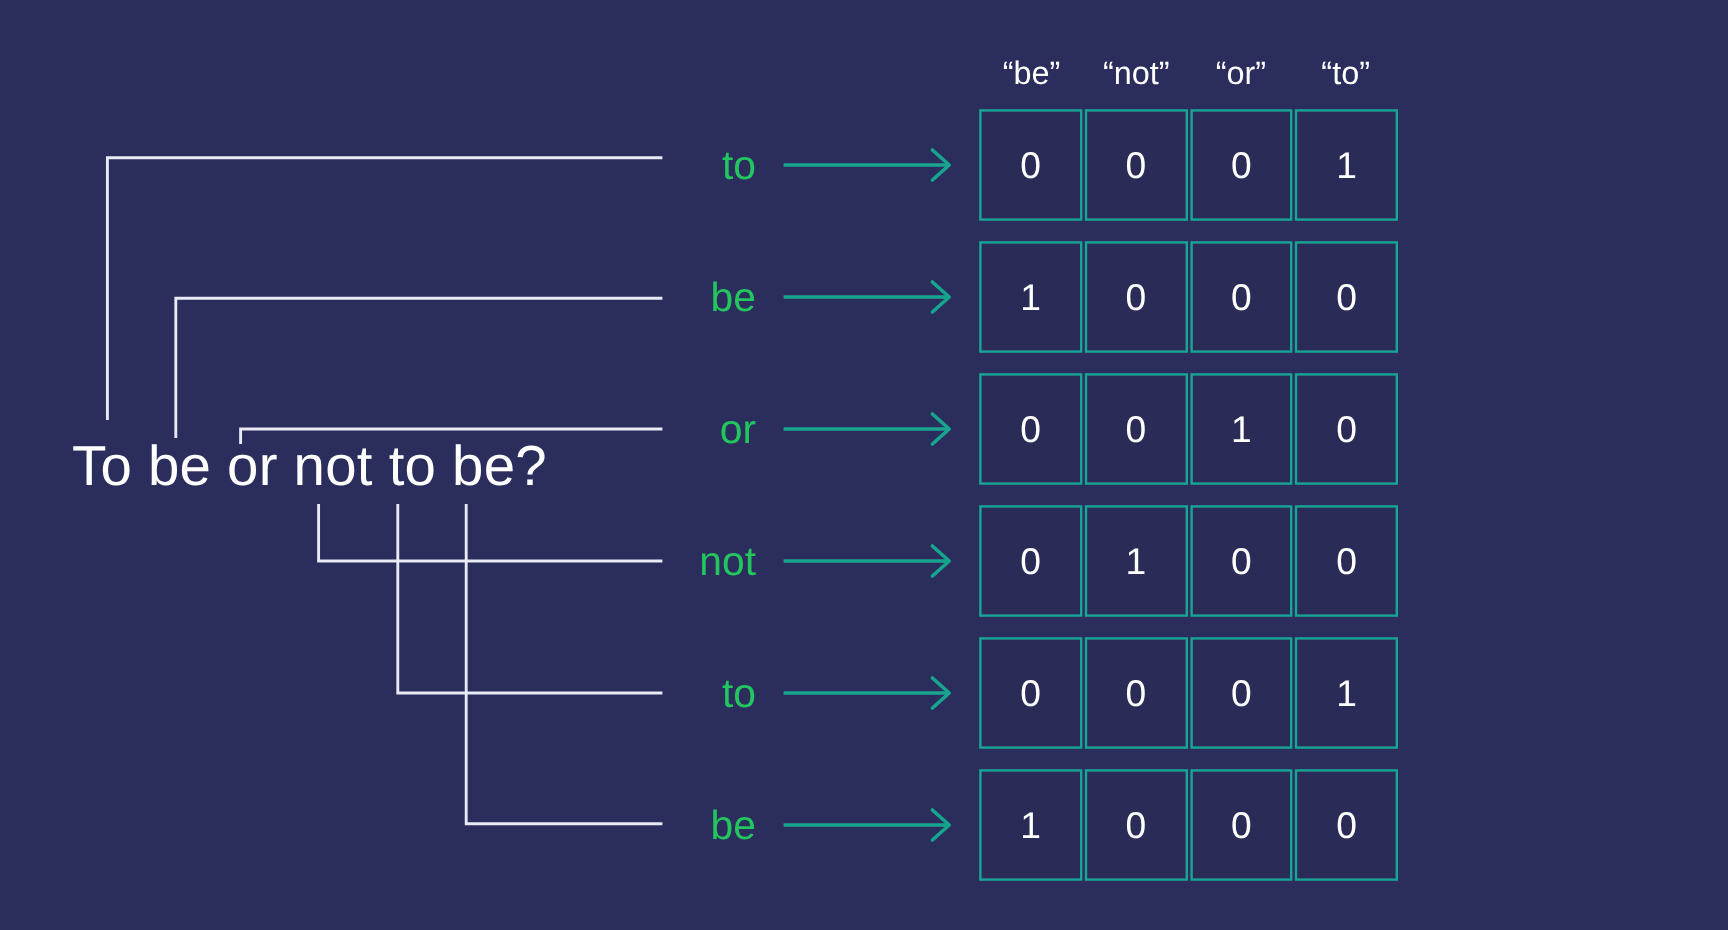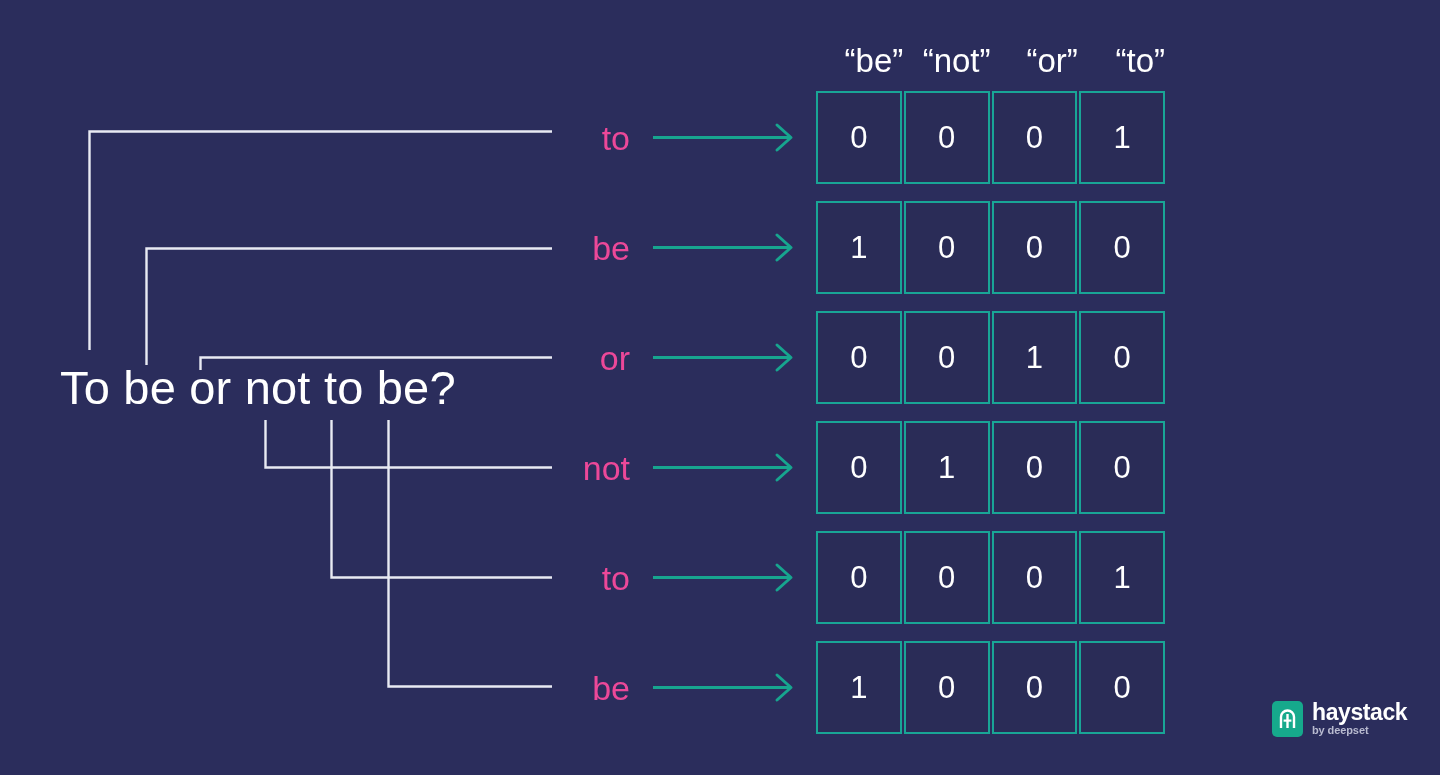--- a/index.html
+++ b/index.html
@@ -51,21 +51,21 @@
     stroke-linecap: butt;
     stroke-linejoin: miter;
   }
 
   
   .token-label {
     position: absolute;
     width: 120px;
     text-align: right;
     left: 510px;
-    color: #ec4899;
+    color: #22c55e;
     font-size: 34px;
     line-height: 40px;
     white-space: nowrap;
   }
 
   
   #arrows {
     position: absolute;
     left: 0;
     top: 0;
@@ -88,23 +88,23 @@
   
   .col-headers {
     position: absolute;
     left: 816px;
     top: 44px;
     width: 349px;
     display: flex;
   }
   .col-header {
     flex: 1 1 0;
-    text-align: right;
-    color: #ffffff;
-    font-size: 33px;
+    text-align: center;
+    color: #ffffff;
+    font-size: 27px;
     line-height: 34px;
     white-space: nowrap;
   }
 
   .matrix {
     position: absolute;
     left: 816px;
     top: 91px;
     width: 349px;
   }
@@ -270,27 +270,14 @@
 
     <div class="matrix-row">
       <div class="cell">1</div>
       <div class="cell">0</div>
       <div class="cell">0</div>
       <div class="cell">0</div>
     </div>
 
   </div>
 
-  <div class="logo">
-    <div class="logo-mark">
-      <svg width="19" height="22" viewBox="0 0 19 22" aria-hidden="true">
-        <path d="M3 20 L3 9 A6.5 6.5 0 0 1 16 9 L16 20" fill="none" stroke="#ffffff" stroke-width="2.4"></path>
-        <path d="M9.5 20 L9.5 6" fill="none" stroke="#ffffff" stroke-width="2.4"></path>
-        <path d="M5.6 12.6 L13.4 12.6" fill="none" stroke="#ffffff" stroke-width="2.2"></path>
-      </svg>
-    </div>
-    <div class="logo-text">
-      <div class="logo-name">haystack</div>
-      <div class="logo-sub">by deepset</div>
-    </div>
-  </div>
 
 </div>
 
 </body></html>

